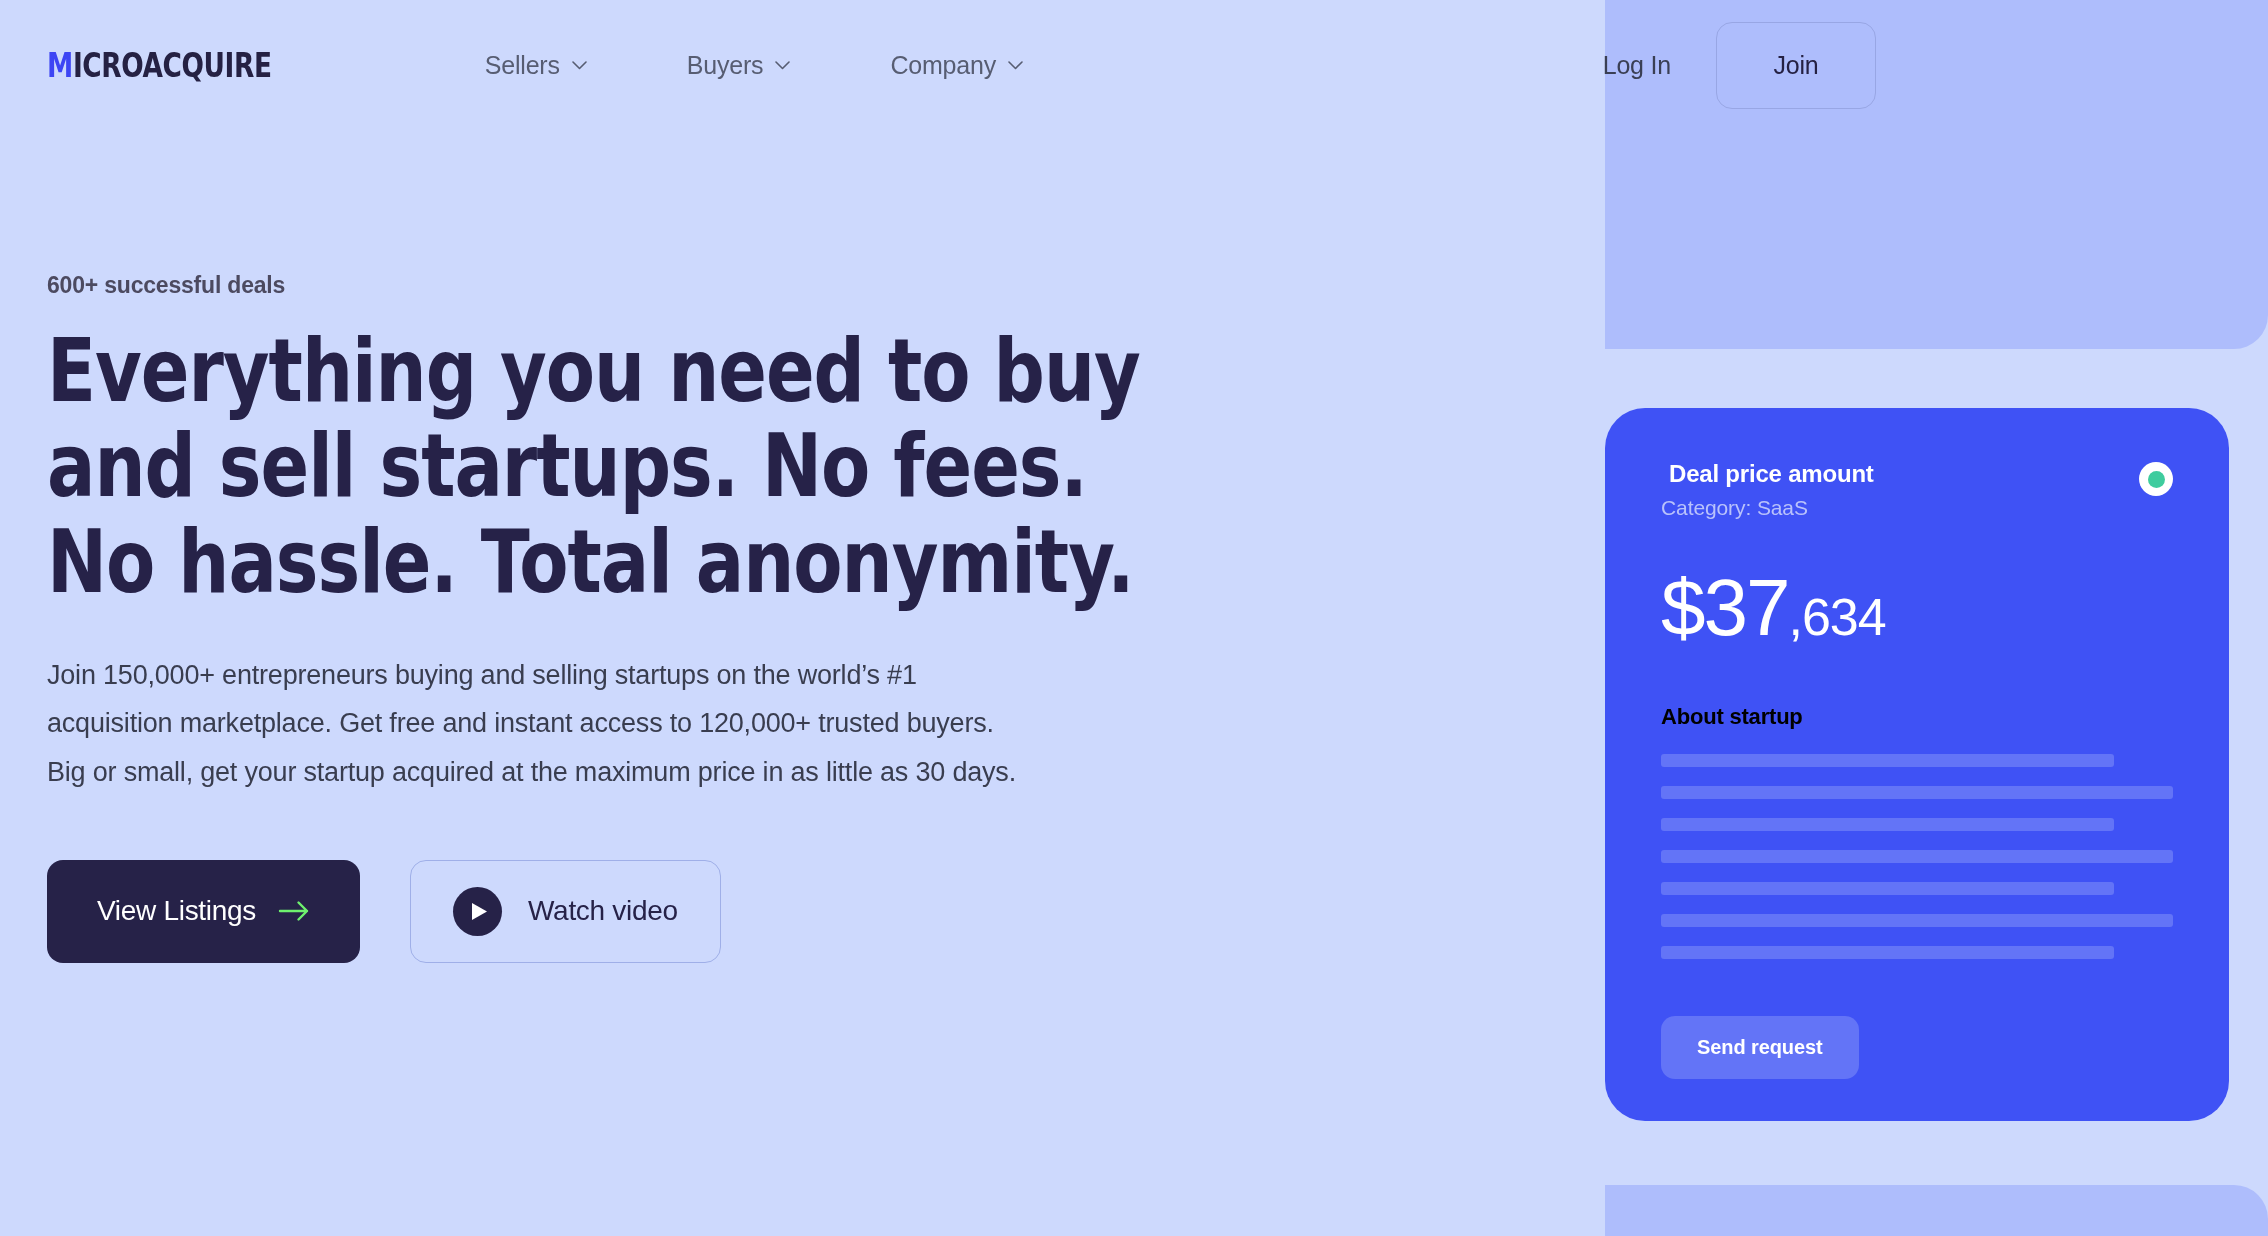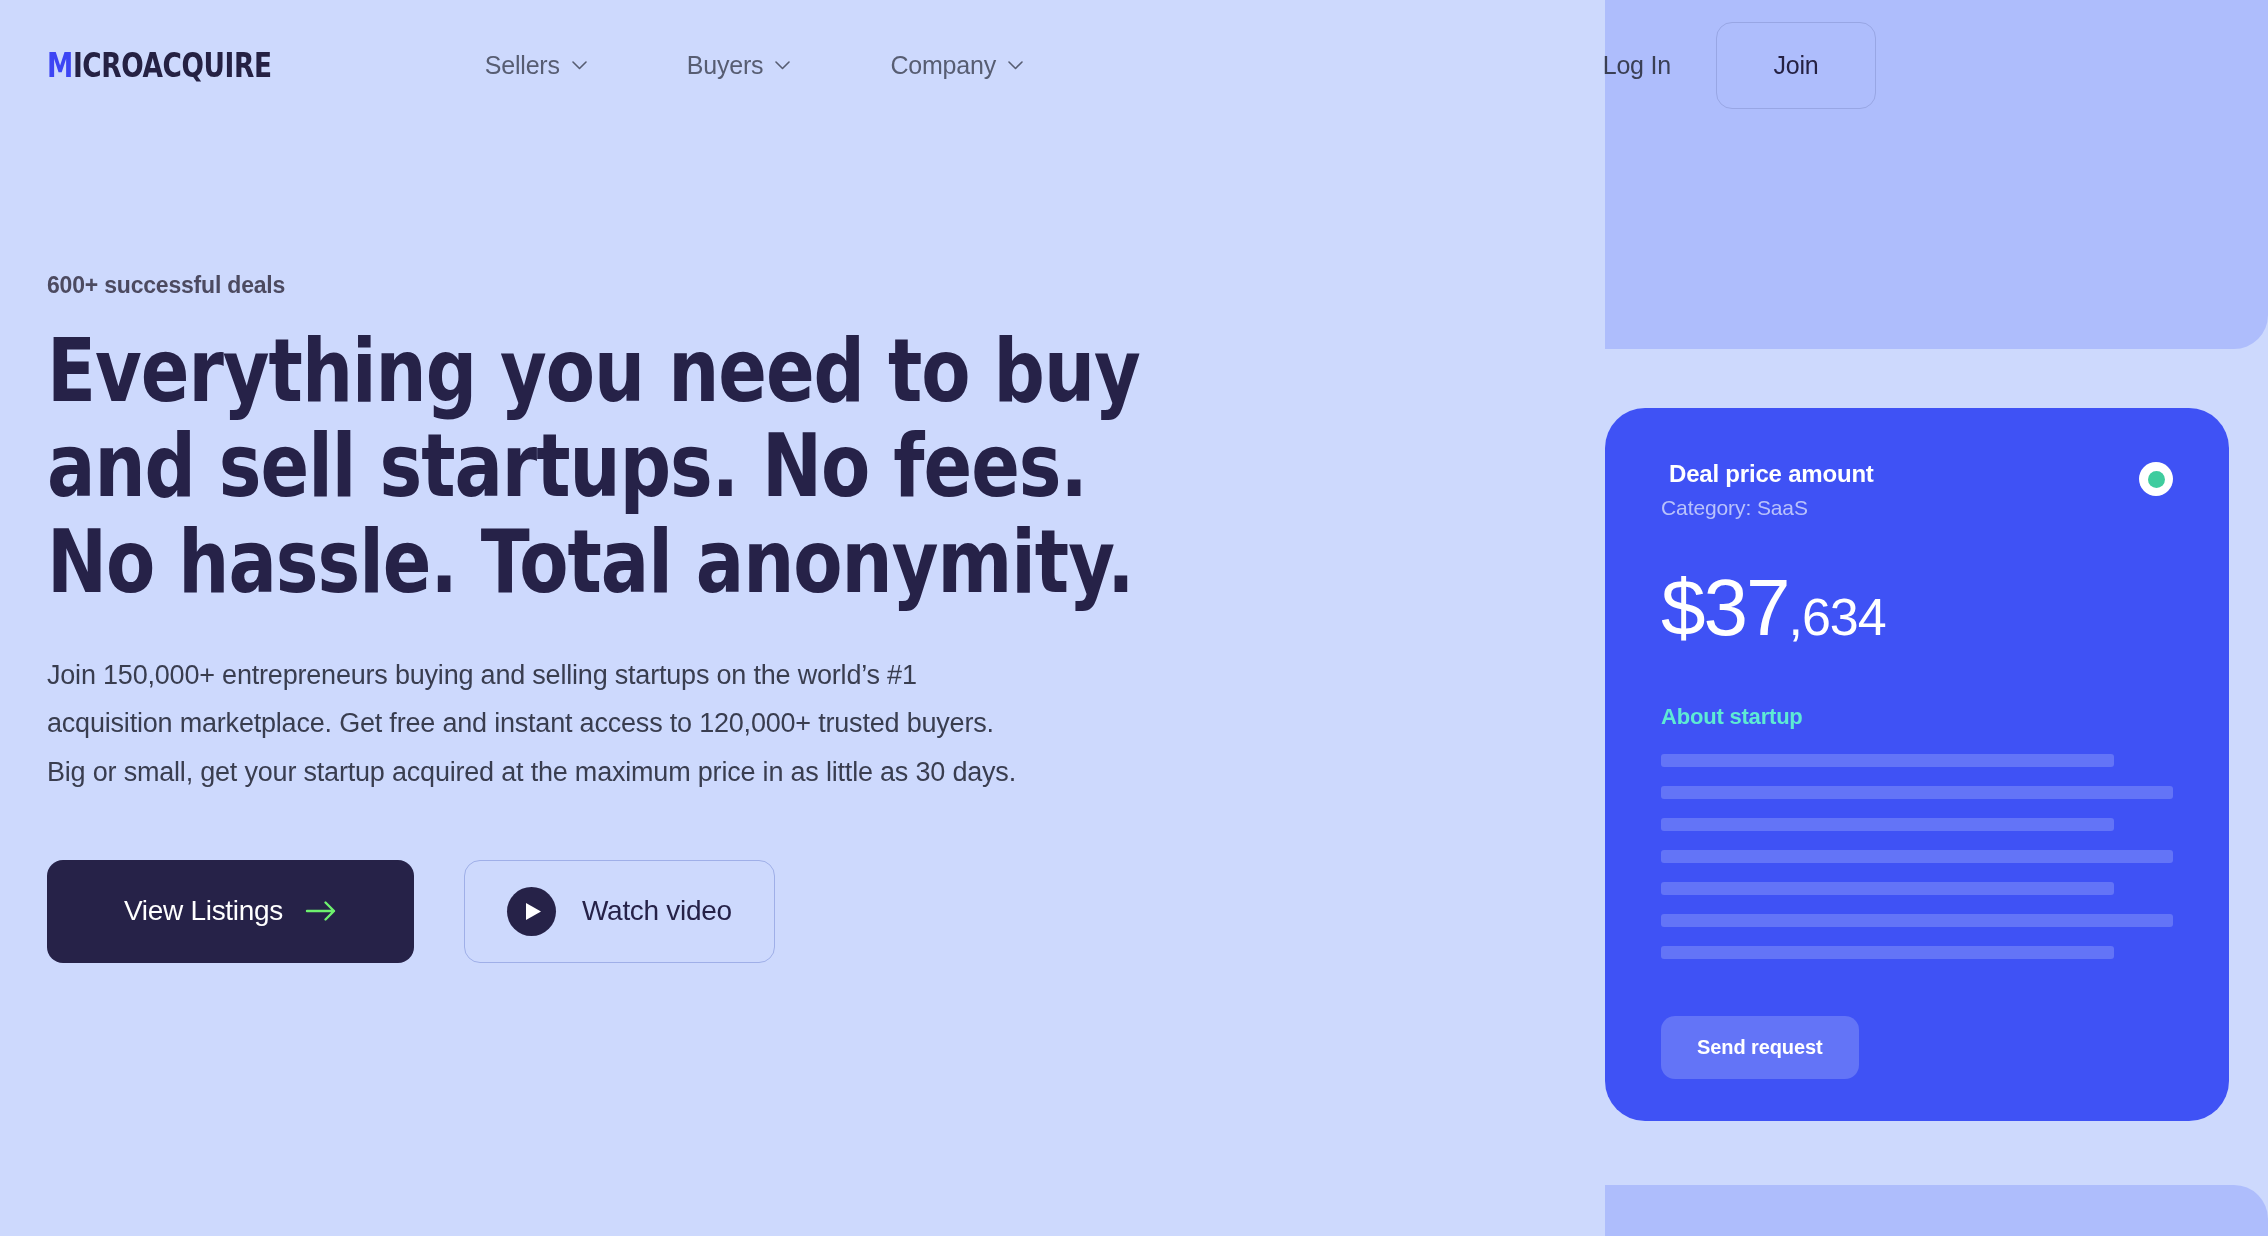--- a/index.html
+++ b/index.html
@@ -114,21 +114,21 @@
   .deal-amount .cents {
     font-size: 52px;
     letter-spacing: -1px;
   }
 
   .about-title {
     margin-top: 56px;
     font-size: 22px;
     font-weight: 700;
     letter-spacing: -0.2px;
-    color: #5eead4;
+    color: #000000;
   }
 
   .skeletons {
     margin-top: 24px;
   }
   .sk {
     height: 13px;
     border-radius: 3px;
     background: #6374f7;
     margin-bottom: 19px;
@@ -281,21 +281,21 @@
 
   .cta-row {
     margin-top: 64px;
     display: flex;
     align-items: center;
     gap: 50px;
   }
 
   .btn-primary {
     height: 103px;
-    padding: 0 77px;
+    padding: 0 50px;
     display: inline-flex;
     align-items: center;
     gap: 22px;
     background: #262248;
     border: none;
     border-radius: 16px;
     color: #ffffff;
     font-family: inherit;
     font-size: 28px;
     font-weight: 400;

